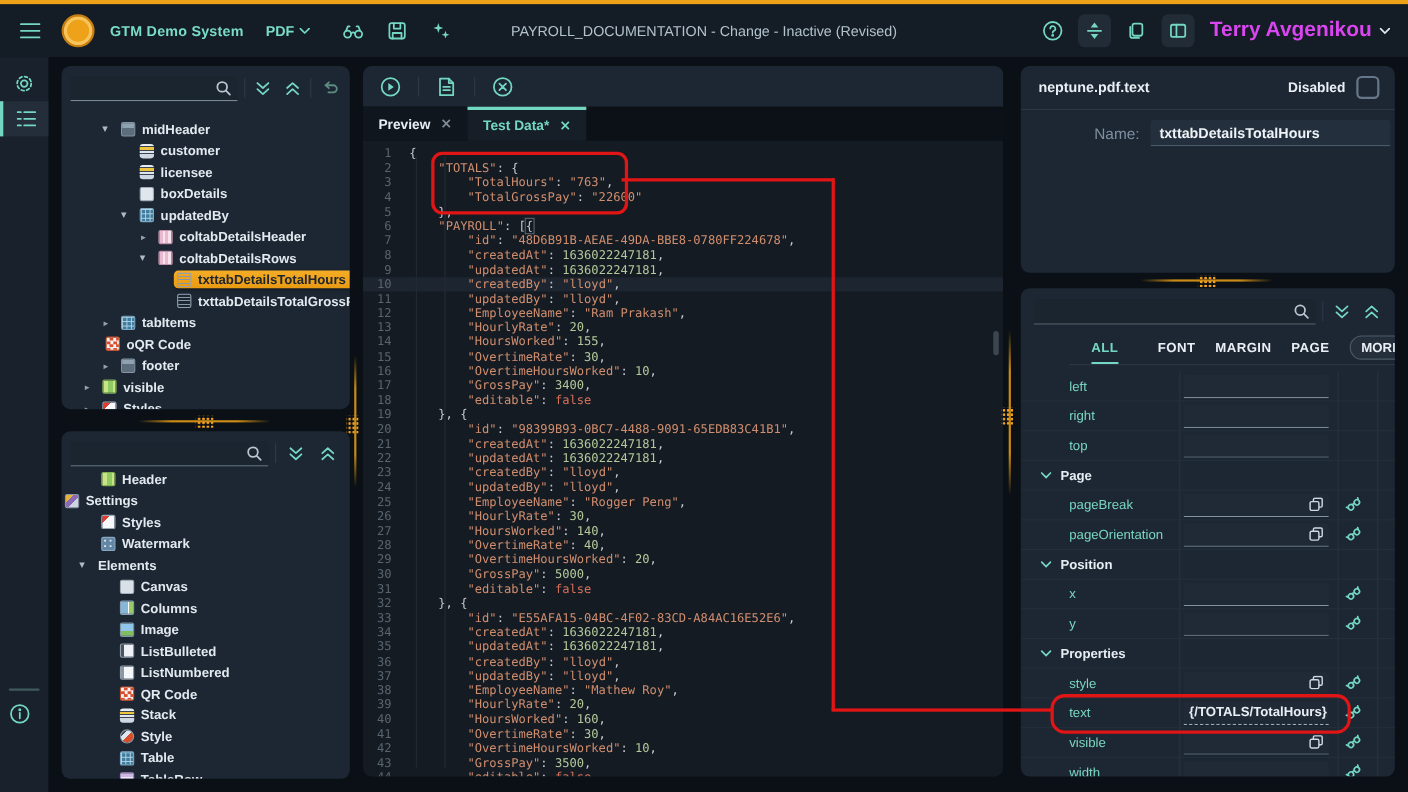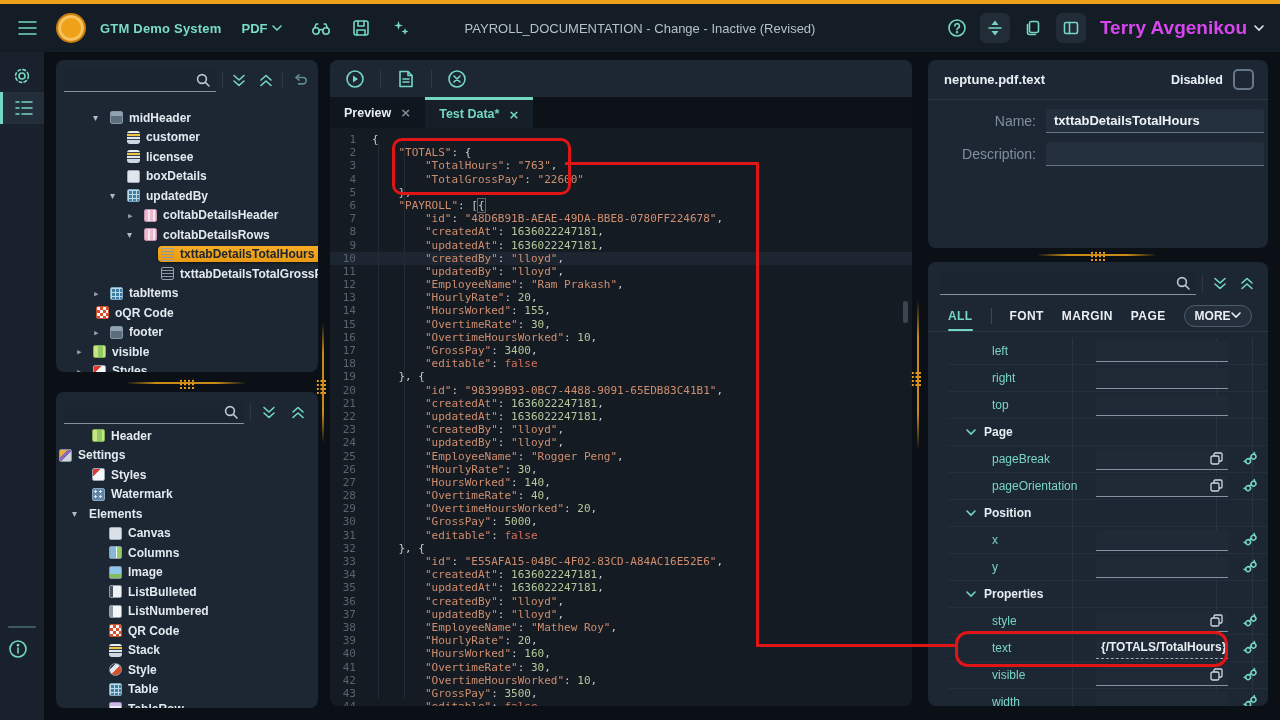--- a/index.html
+++ b/index.html
@@ -95,27 +95,27 @@
   #tc-title{color:#e9eff5;font-size:13px;font-weight:bold;}
   .disabledwrap{display:flex;align-items:center;gap:10px;}
   #tc-disabled-label{color:#e9eff5;font-size:12.5px;font-weight:bold;}
   #tc-checkbox{width:17px;height:17px;border:2px solid #67778a;border-radius:5px;background:transparent;cursor:pointer;}
   .tc-row{display:flex;align-items:center;margin-top:9px;}
   .tc-label{width:108px;text-align:right;color:#7f8ea0;font-size:14px;padding-right:10px;}
   .tc-input{width:202px;height:23px;background:#232f3c;border:none;border-bottom:1px solid #66768a;border-radius:3px 3px 0 0;color:#eef3f7;font-size:13px;font-weight:bold;padding:0 8px;outline:none;font-family:"Liberation Sans",sans-serif;}
 
   
   #propcard{left:928px;top:262px;width:340px;height:444px;}
-  #pc-tabs{height:31px;display:flex;align-items:center;gap:18px;padding-left:20px;border-bottom:1px solid #2b3744;margin-top:3px;position:relative;}
+  #pc-tabs{height:31px;display:flex;align-items:center;gap:18px;padding-left:20px;border-bottom:1px solid #2b3744;margin-top:3px;position:relative;margin-left:44px;}
   .pctab{font-size:12px;font-weight:bold;color:#e9eff5;letter-spacing:.4px;cursor:pointer;position:relative;height:100%;display:flex;align-items:center;}
   .pctab.active{color:#74d7c2;}
   .pctab.active::after{content:"";position:absolute;left:0;right:0;bottom:0;height:2px;background:#74d7c2;border-radius:2px;}
   .pctab-sep{width:1px;height:16px;background:#3a4756;}
   .morepill{display:flex;align-items:center;border:1.5px solid #4c5b6a;background:#242f3b;border-radius:14px;padding:3px 10px;color:#e9eff5;font-size:12px;font-weight:bold;cursor:pointer;}
-  #pc-rows{position:absolute;left:0;right:0;top:76px;bottom:0;overflow:hidden;margin-left:20px;}
+  #pc-rows{position:absolute;left:0;right:0;top:76px;bottom:0;overflow:hidden;}
   .coldiv{position:absolute;top:76px;bottom:0;width:1px;background:#273341;}
   .prow{height:27px;display:flex;align-items:center;border-bottom:1px solid #242f3b;box-sizing:border-box;position:relative;}
   .prow .plabel{color:#79d6c1;font-size:12px;padding-left:44px;}
   .prow.section .schev{margin-left:18px;}
   .prow.section .slabel{color:#e6edf3;font-size:12px;font-weight:bold;margin-left:8px;}
   .pinput{position:absolute;left:148px;top:3px;width:132px;height:20px;background:#1f2a36;border-bottom:1px solid #8493a1;border-radius:3px 3px 0 0;}
   .pinput.dashed{border-bottom:1px dashed #9aa9b8;}
   .pinput .pval{display:block;line-height:19px;color:#e8eef4;font-size:12px;font-weight:bold;padding-left:5px;white-space:nowrap;overflow:hidden;}
   .pcopy{position:absolute;right:5px;top:3px;}
   .pbind{position:absolute;left:294px;top:4px;}
@@ -622,24 +622,20 @@
       <span id="tc-title">neptune.pdf.text</span>
       <span class="disabledwrap">
         <span id="tc-disabled-label">Disabled</span>
         <span id="tc-checkbox"></span>
       </span>
     </div>
     <div class="tc-row">
       <span class="tc-label">Name:</span>
       <input class="tc-input" value="txttabDetailsTotalHours" style="">
     </div>
-    <div class="tc-row">
-      <span class="tc-label">Description:</span>
-      <input class="tc-input" value="" style="">
-    </div>
   </div>
 
   <div id="propcard" class="card">
     <div class="searchrow" style="padding:9px 10px 2px 12px">
       <div class="searchbox">
         <input style="width: 222px;" value="">
         <svg class="mag" width="16" height="16">
             <g class="greystroke">
               <circle cx="7" cy="7" r="4.4"></circle>
               <path d="M10.4 10.4 14 14"></path>

